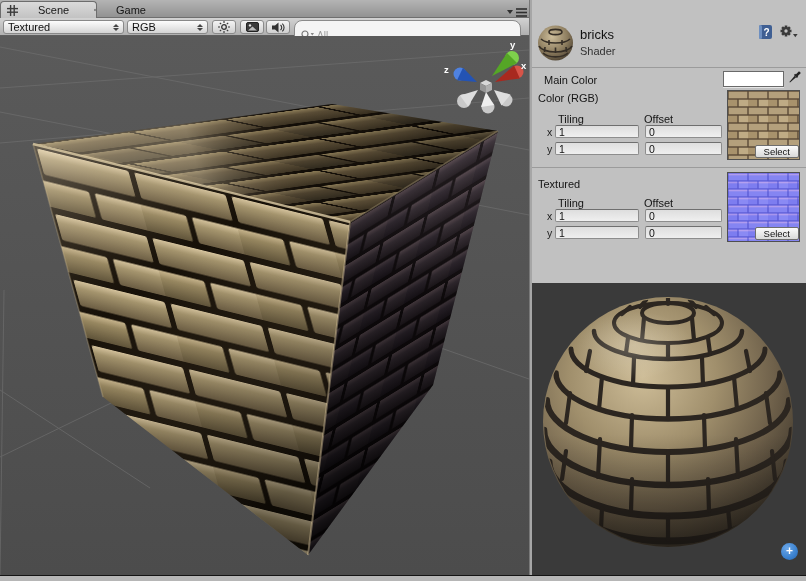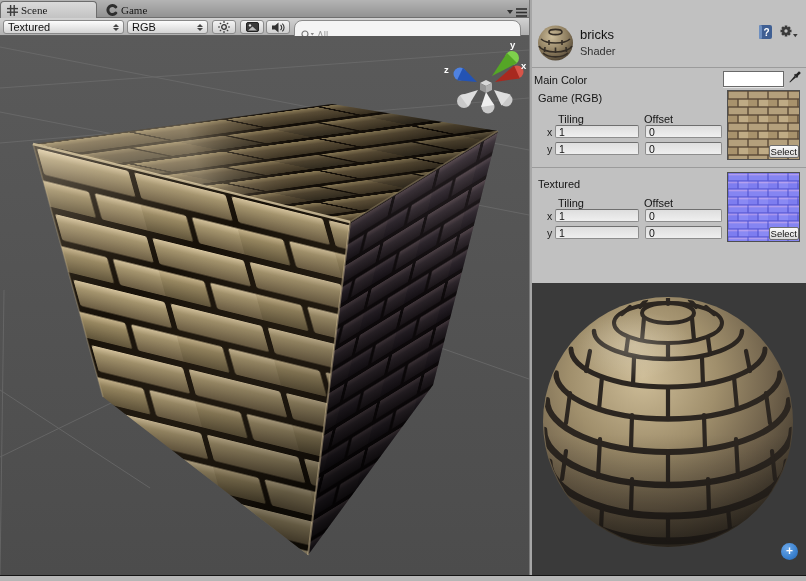--- a/index.html
+++ b/index.html
@@ -5,22 +5,22 @@
   * { margin:0; padding:0; box-sizing:border-box; }
   html,body { width:806px; height:581px; }
   body { font-family:"Liberation Sans", sans-serif; background:#7a7a7a; }
   .window { position:relative; width:806px; height:581px; background:#c1c1c1; overflow:hidden; }
 
   
   .tabbar { position:absolute; top:0; height:18px;
             background:linear-gradient(#b4b4b4,#929292); border-bottom:1px solid #6f6f6f; }
   .tabbar.scene { left:0; width:529px; }
   .tabbar.insp  { left:532px; width:274px; }
-  .tab { position:absolute; top:1px; height:17px; display:flex; align-items:center; gap:3px;
-         padding:0 12px 0 6px; font-size:11px; color:#161616;font-family:Liberation Serif, serif; }
+  .tab { position:absolute; top:1px; height:17px; display:flex; align-items:center; gap:20px;
+         padding:0 12px 0 6px; font-size:11px; color:#161616; }
   .tab.active { background:linear-gradient(#dadada,#c2c2c2); border:1px solid #6d6d6d;
                 border-bottom:none; border-radius:4px 4px 0 0; }
   .pane-menu { position:absolute; top:4px; width:20px; height:11px; cursor:pointer; }
 
   
   .toolbar { position:absolute; left:0; top:18px; width:529px; height:18px;
              background:linear-gradient(#d2d2d2,#b0b0b0); border-bottom:1px solid #5e5e5e; }
   .dropdown { position:absolute; top:2px; height:14px; border:1px solid #898989; border-radius:3px;
               background:linear-gradient(#fdfdfd,#d4d4d4); font-size:11px; color:#111;
               display:flex; align-items:center; padding:0 4px; }
@@ -47,21 +47,21 @@
   .inspector { position:absolute; left:532px; top:0; width:290px; height:575px; background:#c1c1c1; font-size:11px; color:#151515; }
   .ilabel { position:absolute; font-size:11px; color:#151515; }
   .sep { position:absolute; left:0; width:274px; height:1px; background:#9b9b9b; }
   .mat-ball { position:absolute; left:5px; top:24px; }
   .mat-name { position:absolute; left:48px; top:27px; font-size:13px; color:#111; }
   .shader-dd { position:absolute; left:95px; top:42px; width:170px; height:16px; }
   .iconbtn { position:absolute; cursor:pointer; }
   .swatch { position:absolute; left:191px; top:71px; width:61px; height:16px; background:#ffffff;
             border:1px solid #6a6a6a; box-shadow:0 1px 0 rgba(255,255,255,.6); }
   .thumb { position:absolute; left:195px; width:73px; height:70px; border:1px solid #4f4f4f; background:#888; }
-  .select-btn { position:absolute; right:0; bottom:1px; height:13px; padding:0 1px; font-size:9.5px;
+  .select-btn { position:absolute; right:0; bottom:1px; height:13px; padding:0 8px; font-size:9.5px;
                 font-family:"Liberation Sans",sans-serif; border:1px solid #6e6e6e; border-radius:2px;
                 background:linear-gradient(#fbfbfb,#d9d9d9); color:#111; }
   .num { position:absolute; height:13px; border:1px solid #8d8d8d; border-top-color:#6f6f6f; border-radius:2px;
          background:linear-gradient(#dedede,#efefef); font-size:10.5px; padding:0 3px; color:#111;
          font-family:"Liberation Sans",sans-serif; outline:none; }
   .rowlab { position:absolute; font-size:10.5px; color:#222; }
 
   .preview-bar { position:absolute; left:0; top:266px; width:274px; height:17px;
                  background:linear-gradient(#565656,#353535); border-top:1px solid #2a2a2a;
                  border-bottom:1px solid #222; color:#f0f0f0; }
@@ -91,21 +91,21 @@
       <svg width="11" height="11" viewBox="0 0 11 11">
         <g stroke="#3c3c3c" stroke-width="1.4">
           <line x1="3.6" y1="0" x2="3.6" y2="11"></line>
             <line x1="7.2" y1="0" x2="7.2" y2="11"></line>
           <line x1="0" y1="3.6" x2="11" y2="3.6"></line>
             <line x1="0" y1="7.2" x2="11" y2="7.2"></line>
         </g>
       </svg>
       <span>Scene</span>
     </div>
-    <div class="tab" style="left:100px;width:70px;">
+    <div class="tab" style="left:88px;width:70px;">
       <svg width="12" height="12" viewBox="0 0 16 16">
         <path d="M13,4 A6,6 0 1 0 13,12" fill="none" stroke="#2e2e2e" stroke-width="4" stroke-linecap="round"></path>
       </svg>
       <span>Game</span>
     </div>
     <div class="pane-menu" style="left:507px;">
       <svg width="20" height="11" viewBox="0 0 20 11">
         <polygon points="0,3 6,3 3,7" fill="#2f2f2f"></polygon>
         <g stroke="#2f2f2f" stroke-width="1.6">
             <line x1="9" y1="2" x2="20" y2="2"></line>
@@ -371,33 +371,33 @@
           <line x1="3.1" y1="3.1" x2="10.9" y2="10.9"></line>
             <line x1="10.9" y1="3.1" x2="3.1" y2="10.9"></line>
         </g>
         <circle cx="7" cy="7" r="4" fill="#3a3a3a"></circle>
         <circle cx="7" cy="7" r="1.7" fill="#c1c1c1"></circle>
         <polygon points="14,10 18.6,10 16.3,13.2" fill="#3a3a3a"></polygon>
       </svg>
     </div>
     <div class="sep" style="top:67px;"></div>
 
-    <div class="ilabel" style="left:2px;top:74px;">Main Color</div>
+    <div class="ilabel" style="left:12px;top:74px;">Main Color</div>
     <div class="swatch"></div>
     <div class="iconbtn" style="left:255px;top:69px;">
       <svg width="16" height="17" viewBox="0 0 16 17">
         <g transform="rotate(45 8 8)">
           <rect x="6.7" y="1" width="2.6" height="5" fill="#222"></rect>
           <rect x="5.9" y="5.6" width="4.2" height="1.8" fill="#222"></rect>
           <polygon points="7,7.4 9,7.4 8.4,15.5 7.6,15.5" fill="#222"></polygon>
         </g>
       </svg>
     </div>
 
-    <div class="ilabel" style="left:6px;top:92px;">Game (RGB)</div>
+    <div class="ilabel" style="left:6px;top:92px;">Color (RGB)</div>
     <div class="thumb" style="top:90px;">
       <svg width="71" height="68" viewBox="0 0 71 68">
         <defs>
           <pattern id="texB" width="20" height="16" patternUnits="userSpaceOnUse">
             <rect width="20" height="16" fill="#594835"></rect>
             <rect x="0.7" y="0.7" width="18.6" height="6.6" fill="#b4a07c"></rect>
             <rect x="-9.3" y="8.7" width="18.6" height="6.6" fill="#a8926c"></rect>
             <rect x="10.7" y="8.7" width="18.6" height="6.6" fill="#bfab85"></rect>
           </pattern>
         </defs>

